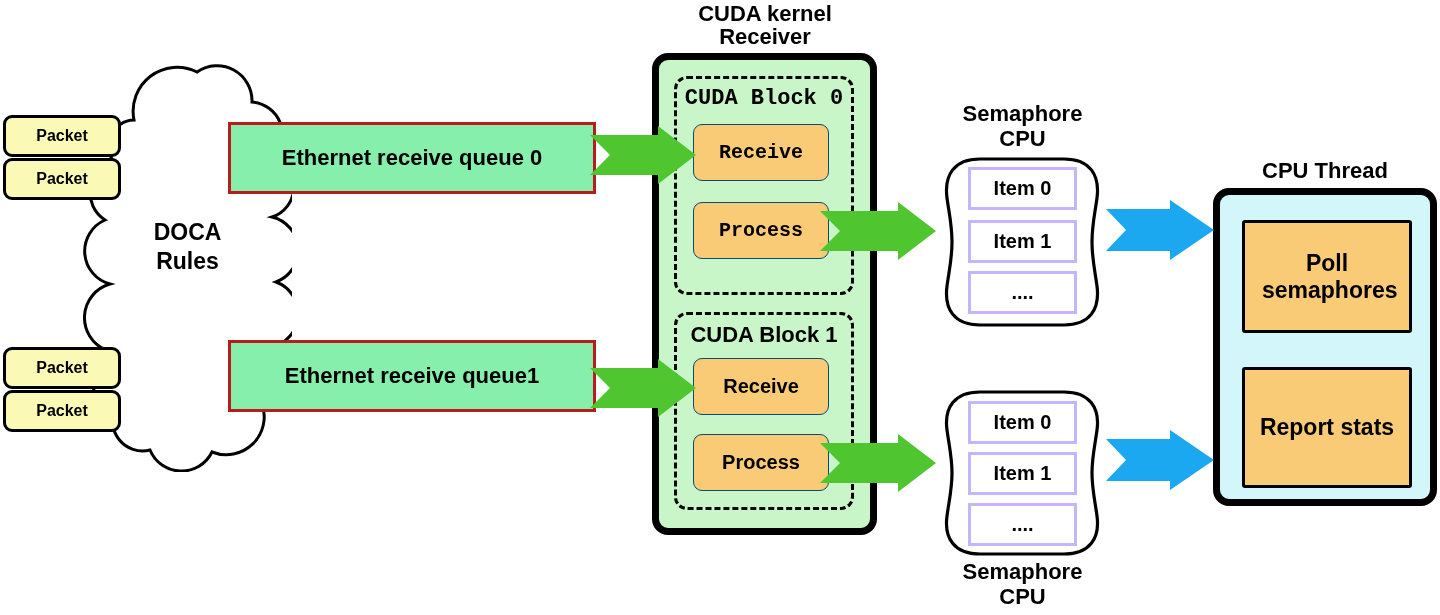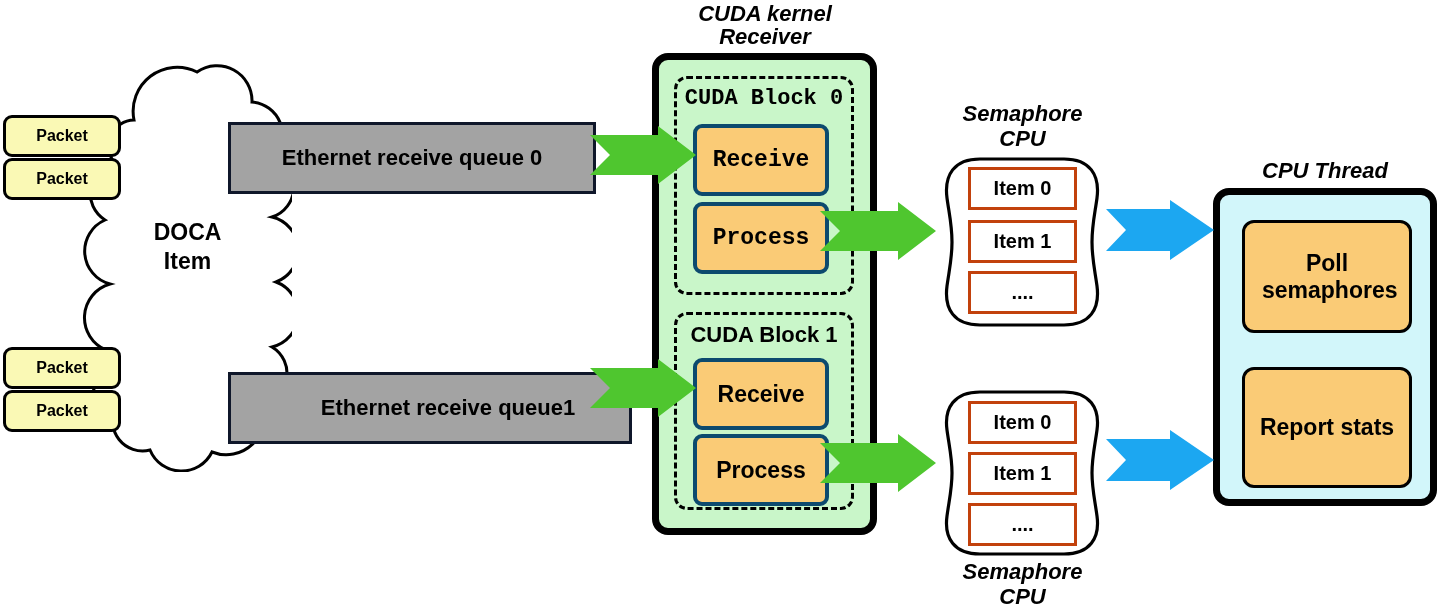--- a/index.html
+++ b/index.html
@@ -3,55 +3,55 @@
 <meta charset="utf-8">
 <style>
   html,body{margin:0;padding:0;background:#fff;}
   .canvas{
     position:relative;width:1440px;height:615px;overflow:hidden;
     font-family:"Liberation Sans","DejaVu Sans",sans-serif;
     font-weight:bold;color:#000;background:#fff;
   }
   .abs{position:absolute;}
   .ctr{display:flex;align-items:center;justify-content:center;text-align:center;}
-  .lbl{text-align:center;line-height:25px;font-size:22px;font-style:italic;}
+  .lbl{text-align:center;line-height:25px;font-size:22px;}
   .packet{
     width:112px;height:36px;background:var(--packet-fill,#FAF9B5);
     border:3px solid #000;border-radius:9px;font-size:16px;z-index:3;
   }
   .queue{
-    width:362px;height:66px;background:#a3a3a3;border:3px solid #0f172a;
+    width:362px;height:66px;background:#86efac;border:3px solid #b91c1c;
     font-size:22px;z-index:2;
   }
   .kernel-box{
     width:225px;height:482px;background:var(--kernel-fill,#C9F6C9);
     border:7px solid #000;border-radius:16px;box-sizing:border-box;z-index:1;
   }
   .cuda-block{
     width:180px;background:transparent;border:3px dashed #000;
     border-radius:13px;box-sizing:border-box;z-index:2;
   }
   .cuda-block .block-title{margin-top:7px;text-align:center;font-size:22px;}
   .step{
-    position:absolute;left:16px;width:136px;height:72px;
-    background:var(--step-fill,#FACB76);border:4px solid #0c4a6e;border-radius:9px;
-    font-size:23px;z-index:3;box-sizing:border-box;
+    position:absolute;left:16px;width:136px;height:57px;
+    background:var(--step-fill,#FACB76);border:1px solid #0c4a6e;border-radius:9px;
+    font-size:20px;z-index:3;box-sizing:border-box;
   }
   .sem-shape{z-index:1;}
   .sem-item{
-    width:109px;height:43px;background:#fff;border:3px solid #c2410c;
+    width:109px;height:43px;background:#fff;border:3px solid #c4b5fd;
     font-size:20px;z-index:3;box-sizing:border-box;
   }
   .cpu-box{
     width:224px;height:318px;background:var(--cpu-fill,#D2F6FA);
     border:7px solid #000;border-radius:16px;box-sizing:border-box;z-index:1;
   }
   .task{
     width:170px;background:var(--step-fill,#FACB76);border:3px solid #000;
-    border-radius:12px;font-size:23px;line-height:27px;z-index:3;box-sizing:border-box;
+    border-radius:3px;font-size:23px;line-height:27px;z-index:3;box-sizing:border-box;
   }
   .arrow{z-index:6;}
   .cloud-svg{z-index:0;}
   .cloud-label{z-index:2;line-height:29px;font-size:23px;text-align:center;}
 </style>
 </head>
 <body>
 
 <div class="canvas">
 
@@ -68,40 +68,40 @@
              A 38 38 0 0 1 130 400
              A 34 34 0 0 1 68 398
              A 30 30 0 0 1 34 355
              A 31 31 0 0 1 24 298
              A 35 35 0 0 1 28 232
              A 34 34 0 0 1 23 168
              A 32 32 0 0 1 32 110 Z" fill="#ffffff" stroke="#000000" stroke-width="3"></path>
   </svg>
   <div class="abs cloud-label" style="left:95px;top:218px;width:185px;">
     <div>DOCA</div>
-    <div>Item</div>
+    <div>Rules</div>
   </div>
 
   <div class="abs ctr packet" style="left:3px;top:115px;">
       <span>Packet</span>
     </div>
   <div class="abs ctr packet" style="left:3px;top:158px;">
       <span>Packet</span>
     </div>
   <div class="abs ctr packet" style="left:3px;top:347px;">
       <span>Packet</span>
     </div>
   <div class="abs ctr packet" style="left:3px;top:390px;">
       <span>Packet</span>
     </div>
 
   <div class="abs ctr queue" style="left:228px;top:122px;">
     <span>Ethernet receive queue 0</span>
   </div>
-  <div class="abs ctr queue" style="left:228px;top:372px;padding-left:36px;">
+  <div class="abs ctr queue" style="left:228px;top:340px;">
     <span>Ethernet receive queue1</span>
   </div>
 
   <div class="abs lbl" style="left:640px;top:2px;width:250px;line-height:23px;">
     <div>CUDA kernel</div>
     <div>Receiver</div>
   </div>
   <div class="abs kernel-box" style="left:652px;top:53px;"></div>
 
   <div class="abs cuda-block" style="left:674px;top:76px;height:219px;font-family:Liberation Mono, monospace;">

